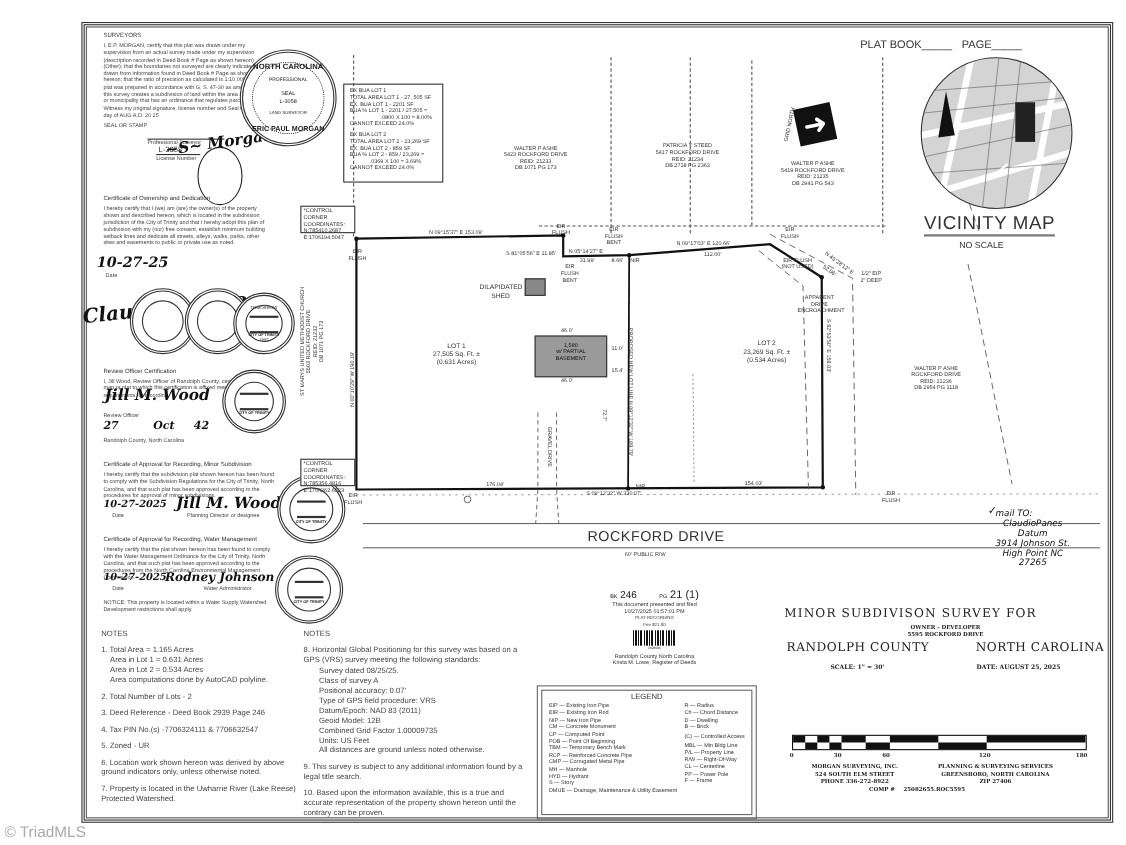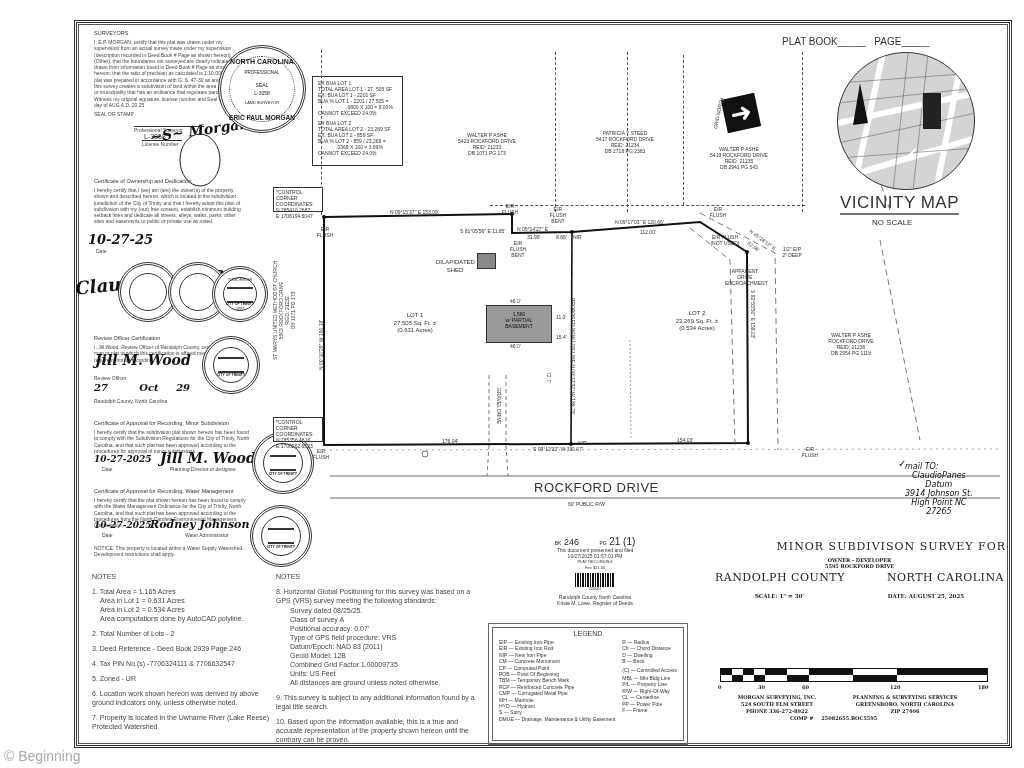--- a/index.html
+++ b/index.html
@@ -65,21 +65,21 @@
 <div class="abs handw" style="left:88px;top:232px;font-size:13px;">10-27-25</div>
 <div class="abs cert-body" style="left:96px;top:248px;">Date</div>
 
 <div class="abs" style="left:94px;top:335px;width:150px;">
   <div class="cert-title">Review Officer Certification</div>
   <div class="cert-body">I, Jill Wood, Review Officer of Randolph County, certify that the map or plat to which this certification is affixed meets all statutory requirements for recording.</div>
   <div class="cert-body" style="margin-top:12px;">Review Officer</div>
   <div class="cert-body" style="margin-top:4px;">
     <span class="handw" style="font-size:10px">27</span>
     <span class="handw" style="font-size:10px;margin-left:30px">Oct</span>
-    <span class="handw" style="font-size:10px;margin-left:16px">29</span>
+    <span class="handw" style="font-size:10px;margin-left:16px">42</span>
   </div>
   <div class="cert-body" style="margin-top:6px;">Randolph County, North Carolina</div>
 </div>
 <div class="abs handw" style="left:95px;top:352px;font-size:14px;">Jill M. Wood</div>
 <div class="abs handw" style="left:75px;top:270px;font-size:18px;transform:rotate(-6deg);">Claudio ~ Soto</div>
 
 <div class="seal" style="left:118px;top:262px;width:60px;height:60px;">
     <div class="inner"></div>
   </div>
 <div class="seal" style="left:168px;top:262px;width:60px;height:60px;">
@@ -379,21 +379,21 @@
         <div class="legend-row">R/W — Right-Of-Way</div>
         <div class="legend-row">CL — Centerline</div>
         <div class="legend-row">PP — Power Pole</div>
         <div class="legend-row">F — Frame</div>
       </div>
     </div>
   </div>
 </div>
 
 <div class="title-block serif">
-  <div style="text-align:right;font-size:11px;letter-spacing:1px;margin-top:8px;color:#222;">MINOR SUBDIVISON SURVEY FOR</div>
+  <div style="text-align:left;font-size:11px;letter-spacing:1px;margin-top:19px;color:#222;">MINOR SUBDIVISON SURVEY FOR</div>
   <div style="text-align:center;font-size:5px;font-weight:bold;margin-top:4px;">OWNER - DEVELOPER</div>
   <div style="text-align:center;font-size:5px;font-weight:bold;">5595 ROCKFORD DRIVE</div>
   <div style="display:flex;justify-content:space-between;font-size:11px;letter-spacing:0.5px;margin:2px 2px 0;">
     <span>RANDOLPH COUNTY</span>
     <span>NORTH CAROLINA</span>
   </div>
   <div style="display:flex;justify-content:space-around;font-size:5.5px;font-weight:bold;margin-top:9px;">
     <span>SCALE:  1" = 30'</span>
     <span>DATE:  AUGUST 25, 2025</span>
   </div>
@@ -438,13 +438,13 @@
 <div class="abs" style="left:905px;top:462px;font-family:'DejaVu Sans', sans-serif;font-style:italic;font-size:8px;line-height:9px;color:#111;text-align:center;">
   <div style="text-align:left;">mail TO:</div>
   <div>ClaudioPanes</div>
   <div>Datum</div>
   <div>3914 Johnson St.</div>
   <div>High Point NC</div>
   <div>27265</div>
 </div>
 <div class="abs" style="left:898px;top:458px;font-size:10px;color:#111;">✓</div>
 
-<div class="abs" style="left:4px;top:748px;font-size:14px;color:#aaa;">© Beginning</div>
+<div class="abs" style="left:4px;top:748px;font-size:14px;color:#aaa;">© TriadMLS</div>
 
 </body></html>

